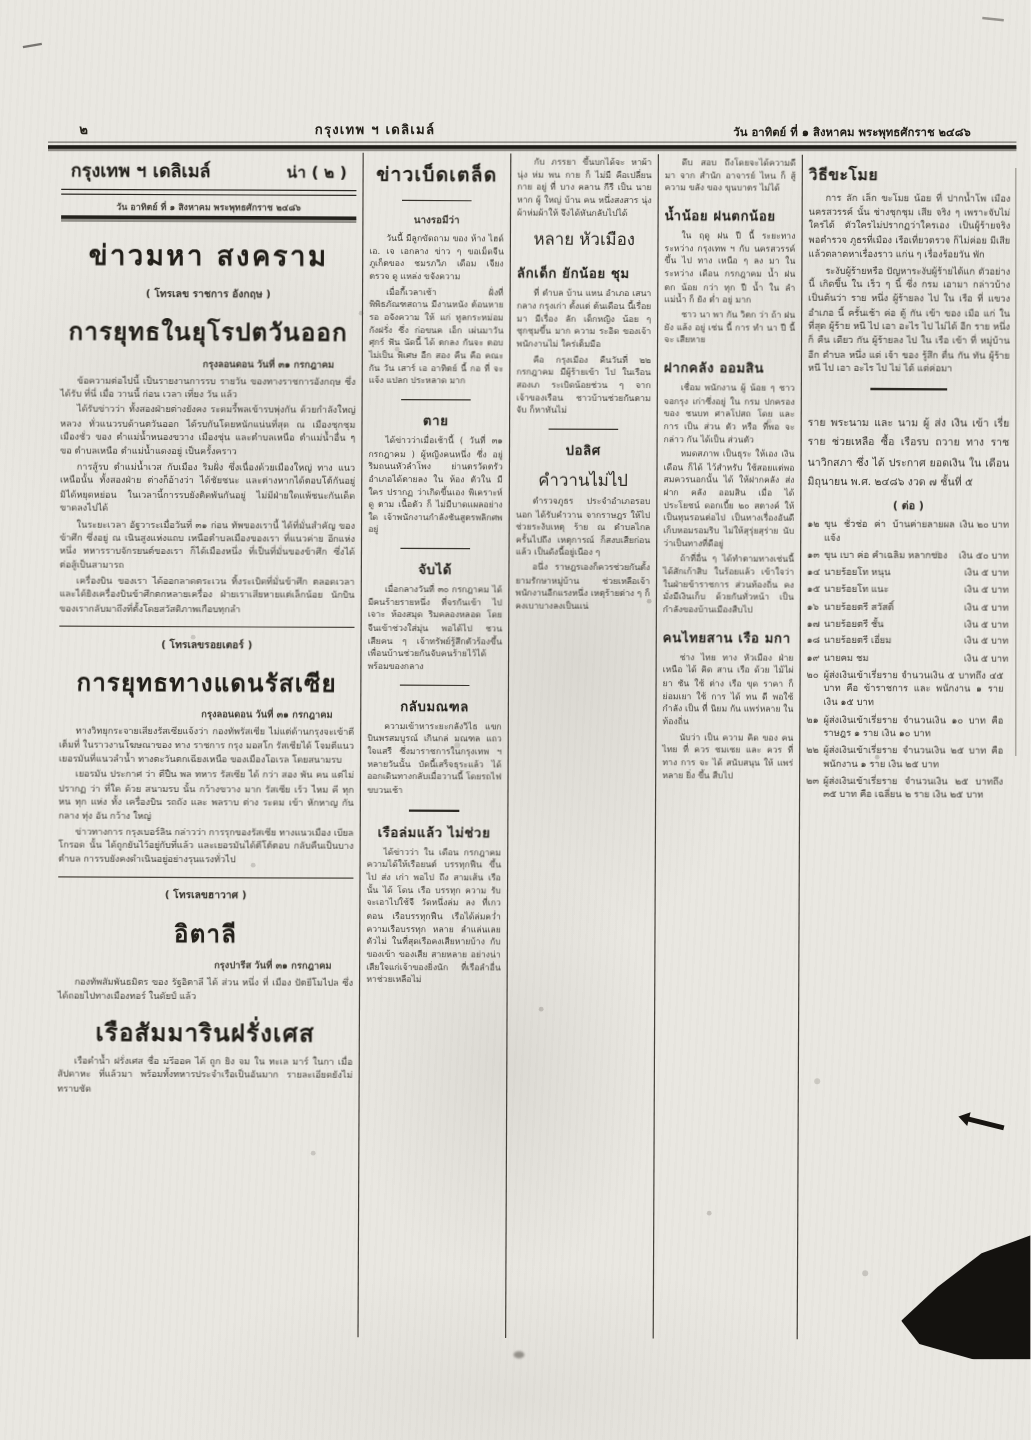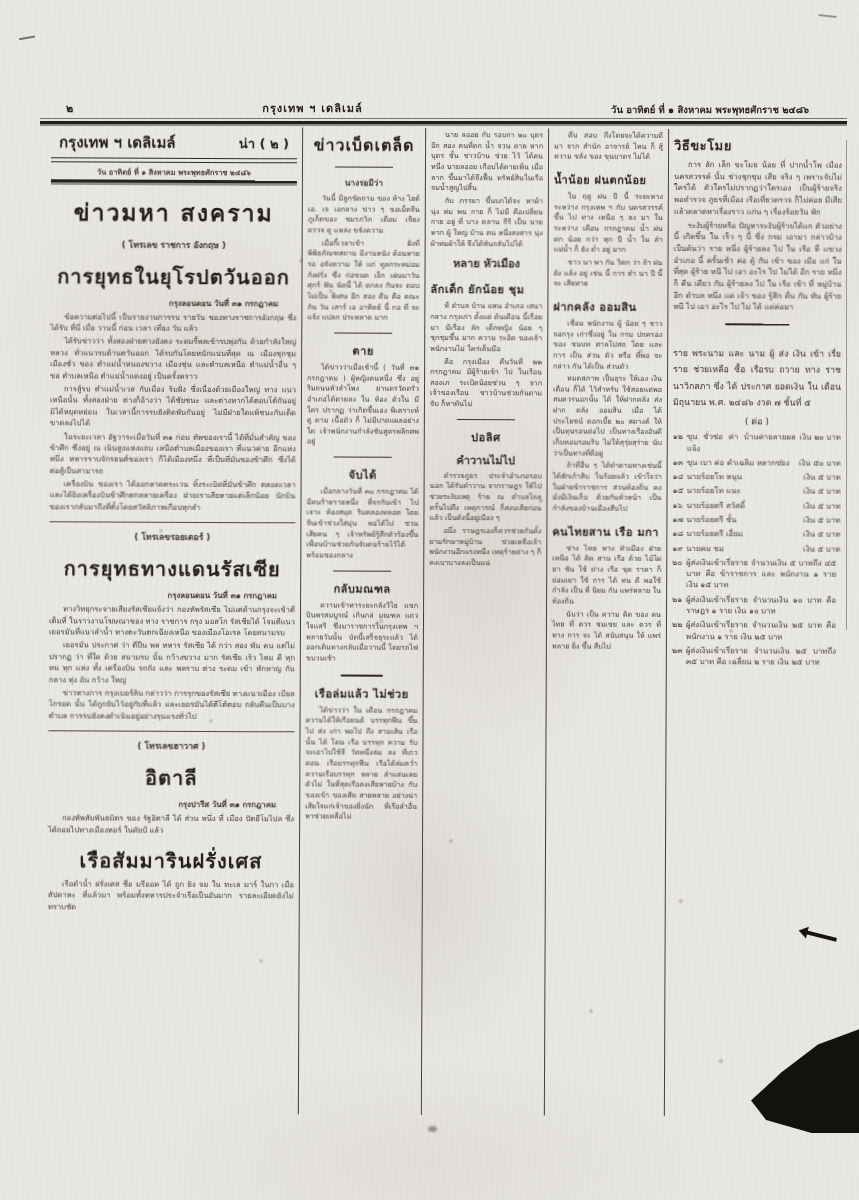--- a/index.html
+++ b/index.html
@@ -46,28 +46,28 @@
   .hl2{font-size:20px;font-weight:bold;text-align:center;letter-spacing:1px;margin:9px 0 2px;
       color:#221f19;filter:blur(.25px);}
   .credit{text-align:center;font-size:8.6px;font-weight:bold;margin:7px 0 2px;color:#37332c;filter:blur(.3px);}
   .dl{text-align:right;font-size:7.8px;font-weight:bold;padding-right:18px;margin:4px 0 3px;
       color:#3c382f;filter:blur(.3px);}
   .c2hdr{font-size:16px;font-weight:bold;text-align:center;letter-spacing:1px;margin:5px 0 2px;
       color:#221f19;filter:blur(.25px);}
   .lbl{text-align:center;font-size:8.2px;font-weight:bold;margin:9px 0 4px;color:#3a362e;filter:blur(.3px);}
   .subh{font-size:11px;font-weight:bold;margin:8px 0 3px;color:#26231d;filter:blur(.25px);letter-spacing:.5px;}
   .ctr{text-align:center;}
-  .subh-sm{font-size:11px;font-weight:bold;text-align:center;margin:5px 0 2px;color:#302c25;filter:blur(.3px);}
+  .subh-sm{font-size:14px;font-weight:normal;text-align:center;margin:5px 0 2px;color:#302c25;filter:blur(.3px);}
   .hl5{font-size:13px;font-weight:bold;margin:6px 0 3px;color:#24211b;filter:blur(.25px);letter-spacing:.5px;}
   .sep{width:52%;margin:9px auto 4px;border-top:1.3px solid #38342d;}
   .sep-full{border-top:1px solid #4c473f;margin:9px 0 4px;}
   .sep-bold{width:38%;margin:10px auto 5px;border-top:2.2px solid #2c2923;}
   
   .don-intro{font-size:8.8px;line-height:1.85;text-align:justify;color:#35312a;filter:blur(.3px);margin-top:20px;}
-  .don-cont{text-align:center;font-size:9px;font-weight:normal;margin:4px 0 3px;color:#2e2a24;filter:blur(.3px);}
+  .don-cont{text-align:center;font-size:9px;font-weight:bold;margin:4px 0 3px;color:#2e2a24;filter:blur(.3px);}
   .dr{display:flex;font-size:7.8px;line-height:1.45;margin:3px 0;color:#38342c;filter:blur(.33px);}
   .dr .no{width:14px;flex:none;}
   .dr .nm{flex:1;padding-right:4px;text-align:justify;}
   .dr .am{flex:none;white-space:nowrap;}
   
   .edge-line{position:absolute;top:140px;right:12px;width:1px;height:490px;background:rgba(80,75,66,.5);}
   .torn{position:absolute;right:0;top:1025px;width:108px;height:108px;background:#14120f;
       clip-path:polygon(100% 4%,62% 18%,28% 44%,0% 70%,14% 88%,56% 100%,100% 100%);}
   .arrow-mark{position:absolute;right:22px;top:934px;width:32px;height:4px;background:#181511;
       transform:rotate(14deg);}
@@ -165,21 +165,20 @@
       <div class="sep"></div>
       <div class="subh ctr">กลับมณฑล</div>
       <p class="bt">ความเข้าหาระยะกลังวิไธ แขกบินพรสมบูรณ์ เกินกล่ มณฑล แถว ใจแสรี ซึ่งมาราชการในกรุงเทพ ฯ หลายวันนั้น บัดนี้เสร็จธุระแล้ว ได้ออกเดินทางกลับเมื่อวานนี้ โดยรถไฟขบวนเช้า</p>
 
       <div class="sep-bold"></div>
       <div class="subh ctr">เรือล่มแล้ว ไม่ช่วย</div>
       <p class="bt">ได้ข่าวว่า ใน เดือน กรกฎาคม ความได้ให้เรือยนต์ บรรทุกฟืน ขึ้น ไป ส่ง เก่า พอไป ถึง สามเส้น เรือ นั้น ได้ โดน เรือ บรรทุก ความ รับ จะเอาไปใช้จี วัดหนึ่งล่ม ลง ที่เกว ตอน เรือบรรทุกฟืน เรือได้ล่มคว่ำ ความเรือบรรทุก หลาย ลำแล่นเลยตัวไม่ ในที่สุดเรือคงเสียหายบ้าง กับ ของเข้า ของเสีย สายหลาย อย่างน่า เสียใจแก่เจ้าของยิ่งนัก ที่เรือลำอื่นหาช่วยเหลือไม่</p>
     </div>
 
     <div class="col c3">
-      <p class="bt">นาย ลออย กับ รอบกา ๒๐ บุตร อีก สอง คนที่ตก น้ำ จวน ตาย หาก บุตร ชั้น ชาวบ้าน ช่วย ไว้ ได้คนหนึ่ง นายลออย เกือบได้ตายเพิ่น เมื่อลาก ขึ้นมาได้จึงฟื้น ทรัพย์สินในเรือจมน้ำสูญไปสิ้น</p>
       <p class="bt">กับ ภรรยา ขึ้นบกได้จะ หาผ้า นุ่ง ห่ม พน กาย ก็ ไม่มี คือเปลี่ยนกาย อยู่ ที่ บาง คลาน กีรี เป็น นาย หาก ผู้ ใหญ่ บ้าน คน หนึ่งสงสาร นุ่งผ้าห่มผ้าให้ จึงได้หันกลับไปได้</p>
 
       <div class="subh-sm">หลาย หัวเมือง</div>
       <div class="subh">ลักเด็ก ยักน้อย ชุม</div>
       <p class="bt">ที่ ตำบล บ้าน แหน อำเภอ เสนา กลาง กรุงเก่า ตั้งแต่ ต้นเดือน นี้เรื่อยมา มีเรื่อง ลัก เด็กหญิง น้อย ๆ ชุกชุมขึ้น มาก ความ ระอิด ของเจ้า พนักงานไม่ ใคร่เต็มมือ</p>
       <p class="bt">คือ กรุงเมือง คืนวันที่ ๒๒ กรกฎาคม มีผู้ร้ายเข้า ไป ในเรือนสองเภ ระเบิดน้อยช่วน ๆ จาก เจ้าของเรือน ชาวบ้านช่วยกันตามจับ ก็หาทันไม่</p>
 
       <div class="sep"></div>
       <div class="subh ctr">ปอลิศ</div>
       <div class="subh-sm">คำวานไม่ไป</div>

